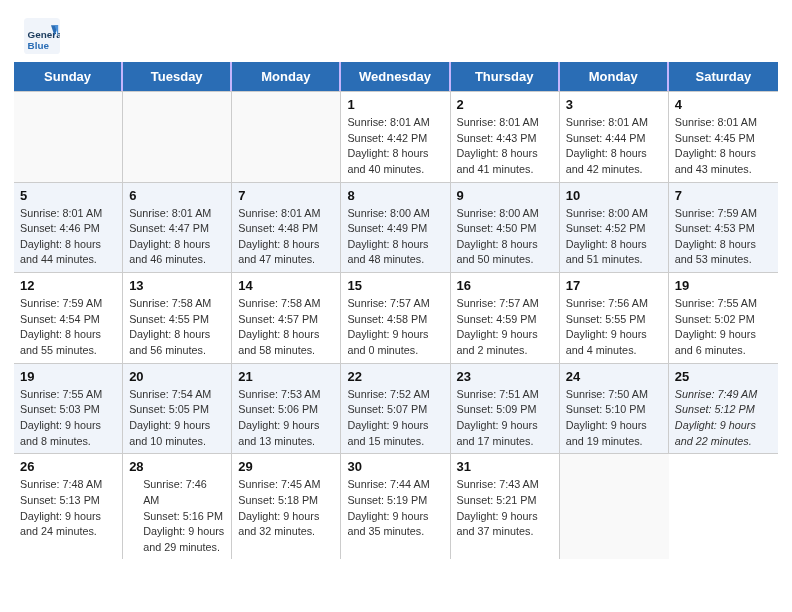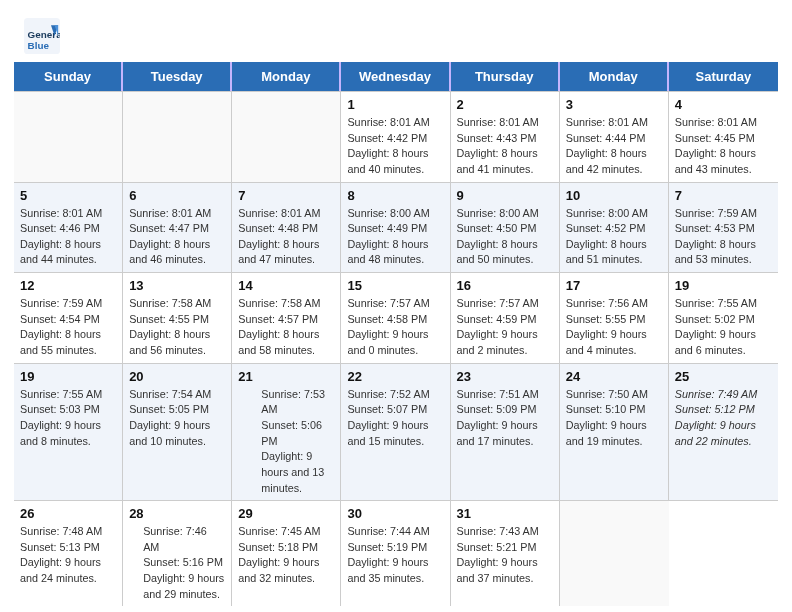--- a/index.html
+++ b/index.html
@@ -255,21 +255,21 @@
 Daylight: 9 hours and 8 minutes.</div>
         </div>
         <div class="cal-cell alt-row">
           <div class="day-num">20</div>
           <div class="day-detail" style="white-space: pre-line;">Sunrise: 7:54 AM
 Sunset: 5:05 PM
 Daylight: 9 hours and 10 minutes.</div>
         </div>
         <div class="cal-cell alt-row">
           <div class="day-num">21</div>
-          <div class="day-detail" style="white-space: pre-line; margin-left: 23px;">Sunrise: 7:53 AM
+          <div class="day-detail" style="white-space: pre-line;">Sunrise: 7:53 AM
 Sunset: 5:06 PM
 Daylight: 9 hours and 13 minutes.</div>
         </div>
         <div class="cal-cell alt-row">
           <div class="day-num">22</div>
           <div class="day-detail" style="white-space: pre-line;">Sunrise: 7:52 AM
 Sunset: 5:07 PM
 Daylight: 9 hours and 15 minutes.</div>
         </div>
         <div class="cal-cell alt-row">

